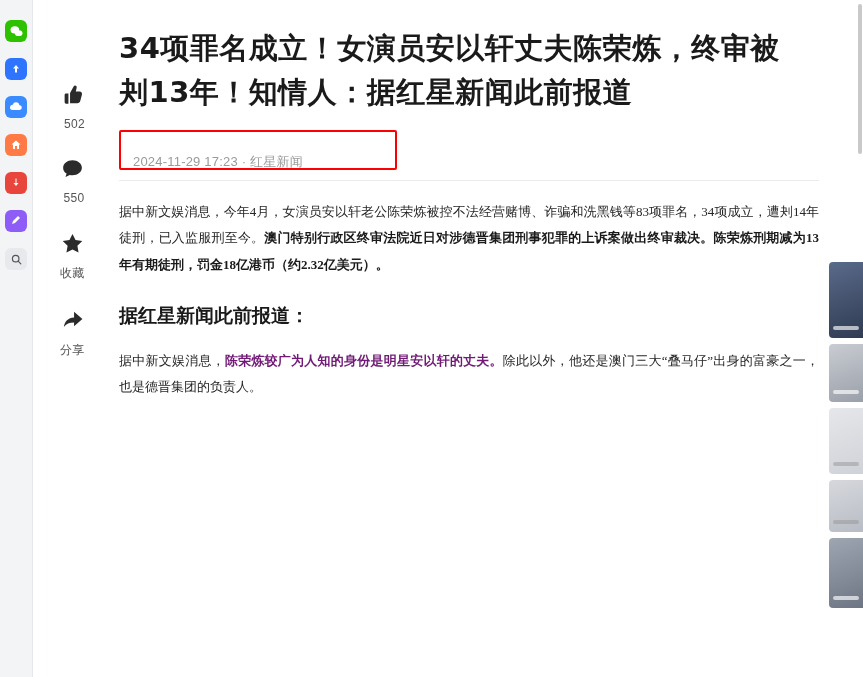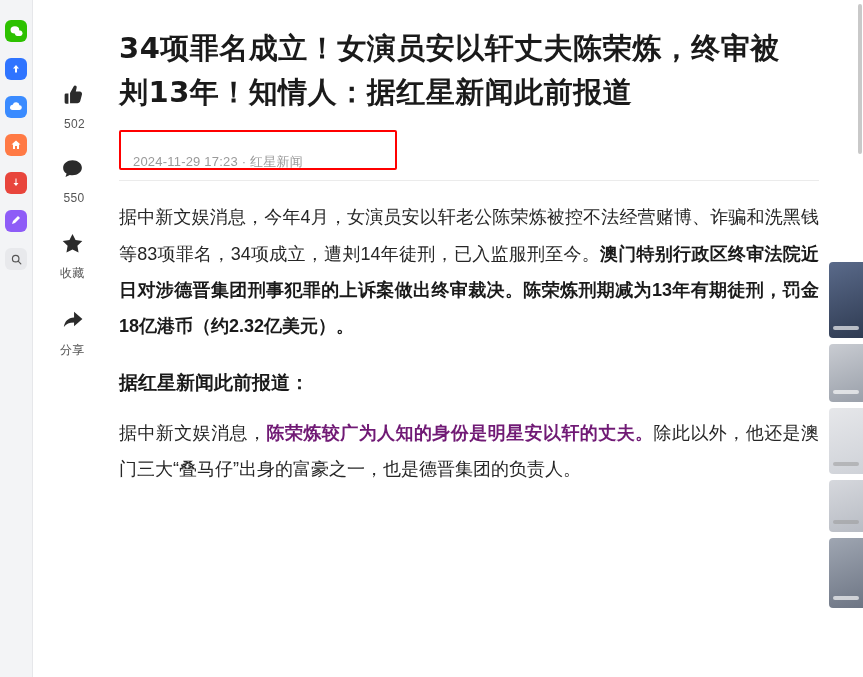--- a/index.html
+++ b/index.html
@@ -116,22 +116,22 @@
     color: #9a9a9a;
     letter-spacing: 0.2px;
   }
   .divider {
     border: none;
     border-top: 1px solid #ebebeb;
     margin: 8px 0 18px 0;
     max-width: 712px;
   }
   .body-p {
-    font-family: Liberation Sans, sans-serif;
-    font-size: 18px;
+    font-family: Liberation Serif, serif;
+    font-size: 13px;
     line-height: 2.02;
     color: #262626;
     margin: 0 0 18px 0;
     max-width: 700px;
     text-align: justify;
   }
   .b { font-weight: bold; color: #1a1a1a; }
   .blue { color: #701a75; font-weight: bold; }
   .sub-head {
     font-family: "DejaVu Serif", serif;

